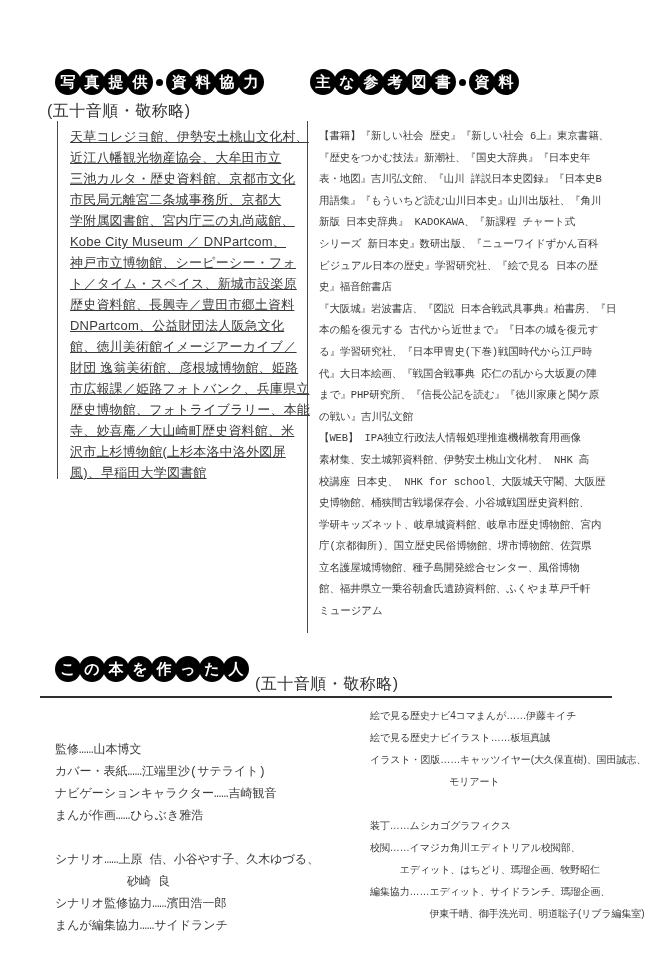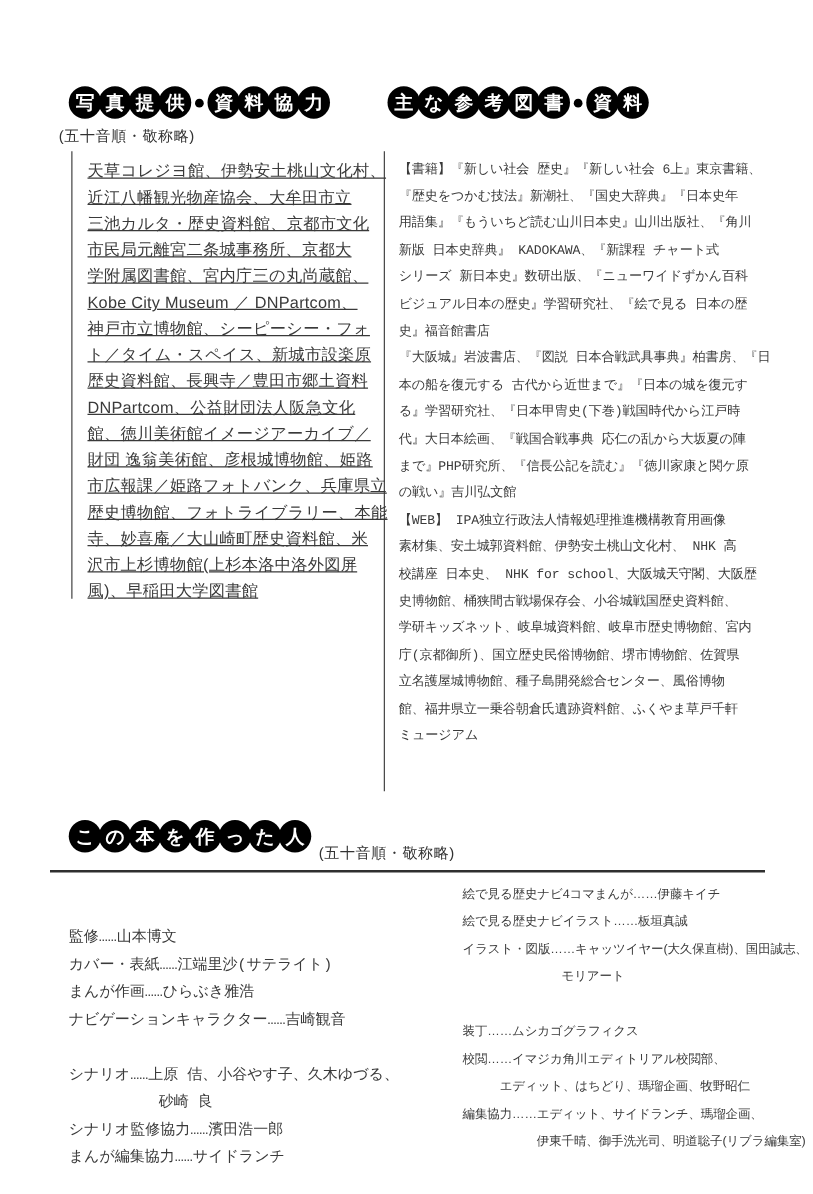--- a/index.html
+++ b/index.html
@@ -21,21 +21,21 @@
     font-weight:bold; font-size:15px;
     display:flex; align-items:center; justify-content:center;
     margin-right:-2px;
     flex:0 0 auto;
   }
   .hdr-dot {
     width:7px; height:7px; border-radius:50%;
     background:#000; margin:0 3px 0 5px; flex:0 0 auto;
   }
 
-  .note { position:absolute; font-size:12px; color:#333; letter-spacing:0.5px; }
+  .note { position:absolute; font-size:16px; color:#333; letter-spacing:0.5px; }
 
   .vrule { position:absolute; width:1px; background:#4a4a4a; }
   .hrule { position:absolute; height:2px; background:#2f2f2f; }
 
   .textcol { position:absolute; }
   .textcol .line { white-space:pre; }
 
   .col-photo .line  { font-size:13px;  line-height:21px;   letter-spacing:0.2px;text-decoration:underline; }
   .col-refs .line   { font-size:10.5px; line-height:21.6px; letter-spacing:-0.1px;font-family:Liberation Mono, monospace; }
   .col-makers-l .line { font-size:12px;   line-height:22px; }
@@ -90,20 +90,21 @@
       <div class="line">市広報課／姫路フォトバンク、兵庫県立</div>
       <div class="line">歴史博物館、フォトライブラリー、本能</div>
       <div class="line">寺、妙喜庵／大山崎町歴史資料館、米</div>
       <div class="line">沢市上杉博物館(上杉本洛中洛外図屏</div>
       <div class="line">風)、早稲田大学図書館</div>
     </div>
 
   <div class="textcol col-refs" style="left:319px; top:126px; width:296px;">
       <div class="line">【書籍】『新しい社会 歴史』『新しい社会 6上』東京書籍、</div>
       <div class="line">『歴史をつかむ技法』新潮社、『国史大辞典』『日本史年</div>
+      <div class="line">表・地図』吉川弘文館、『山川 詳説日本史図録』『日本史B</div>
       <div class="line">用語集』『もういちど読む山川日本史』山川出版社、『角川</div>
       <div class="line">新版 日本史辞典』 KADOKAWA、『新課程 チャート式</div>
       <div class="line">シリーズ 新日本史』数研出版、『ニューワイドずかん百科</div>
       <div class="line">ビジュアル日本の歴史』学習研究社、『絵で見る 日本の歴</div>
       <div class="line">史』福音館書店</div>
       <div class="line">『大阪城』岩波書店、『図説 日本合戦武具事典』柏書房、『日</div>
       <div class="line">本の船を復元する 古代から近世まで』『日本の城を復元す</div>
       <div class="line">る』学習研究社、『日本甲冑史(下巻)戦国時代から江戸時</div>
       <div class="line">代』大日本絵画、『戦国合戦事典 応仁の乱から大坂夏の陣</div>
       <div class="line">まで』PHP研究所、『信長公記を読む』『徳川家康と関ケ原</div>
@@ -129,22 +130,22 @@
       <span class="hdr-circle">た</span>
       <span class="hdr-circle">人</span>
     </div>
   <div class="note" style="left:255px; top:674px;">(五十音順・敬称略)</div>
 
   <div class="hrule" style="left:40px; top:696px; width:572px;"></div>
 
   <div class="textcol col-makers-l" style="left:55px; top:739px; width:270px;font-family:Liberation Mono, monospace;">
       <div class="line">監修……山本博文</div>
       <div class="line">カバー・表紙……江端里沙(サテライト)</div>
+      <div class="line">ナビゲーションキャラクター……吉崎観音</div>
       <div class="line">まんが作画……ひらぶき雅浩</div>
-      <div class="line">ナビゲーションキャラクター……吉崎観音</div>
       <div class="line">&nbsp;</div>
       <div class="line">シナリオ……上原 佶、小谷やす子、久木ゆづる、</div>
       <div class="line">　　　　　　砂崎 良</div>
       <div class="line">シナリオ監修協力……濱田浩一郎</div>
       <div class="line">まんが編集協力……サイドランチ</div>
     </div>
 
   <div class="textcol col-makers-r" style="left:330px; top:705px; width:290px;">
       <div class="line">絵で見る歴史ナビ4コマまんが……伊藤キイチ</div>
       <div class="line">絵で見る歴史ナビイラスト……板垣真誠</div>

